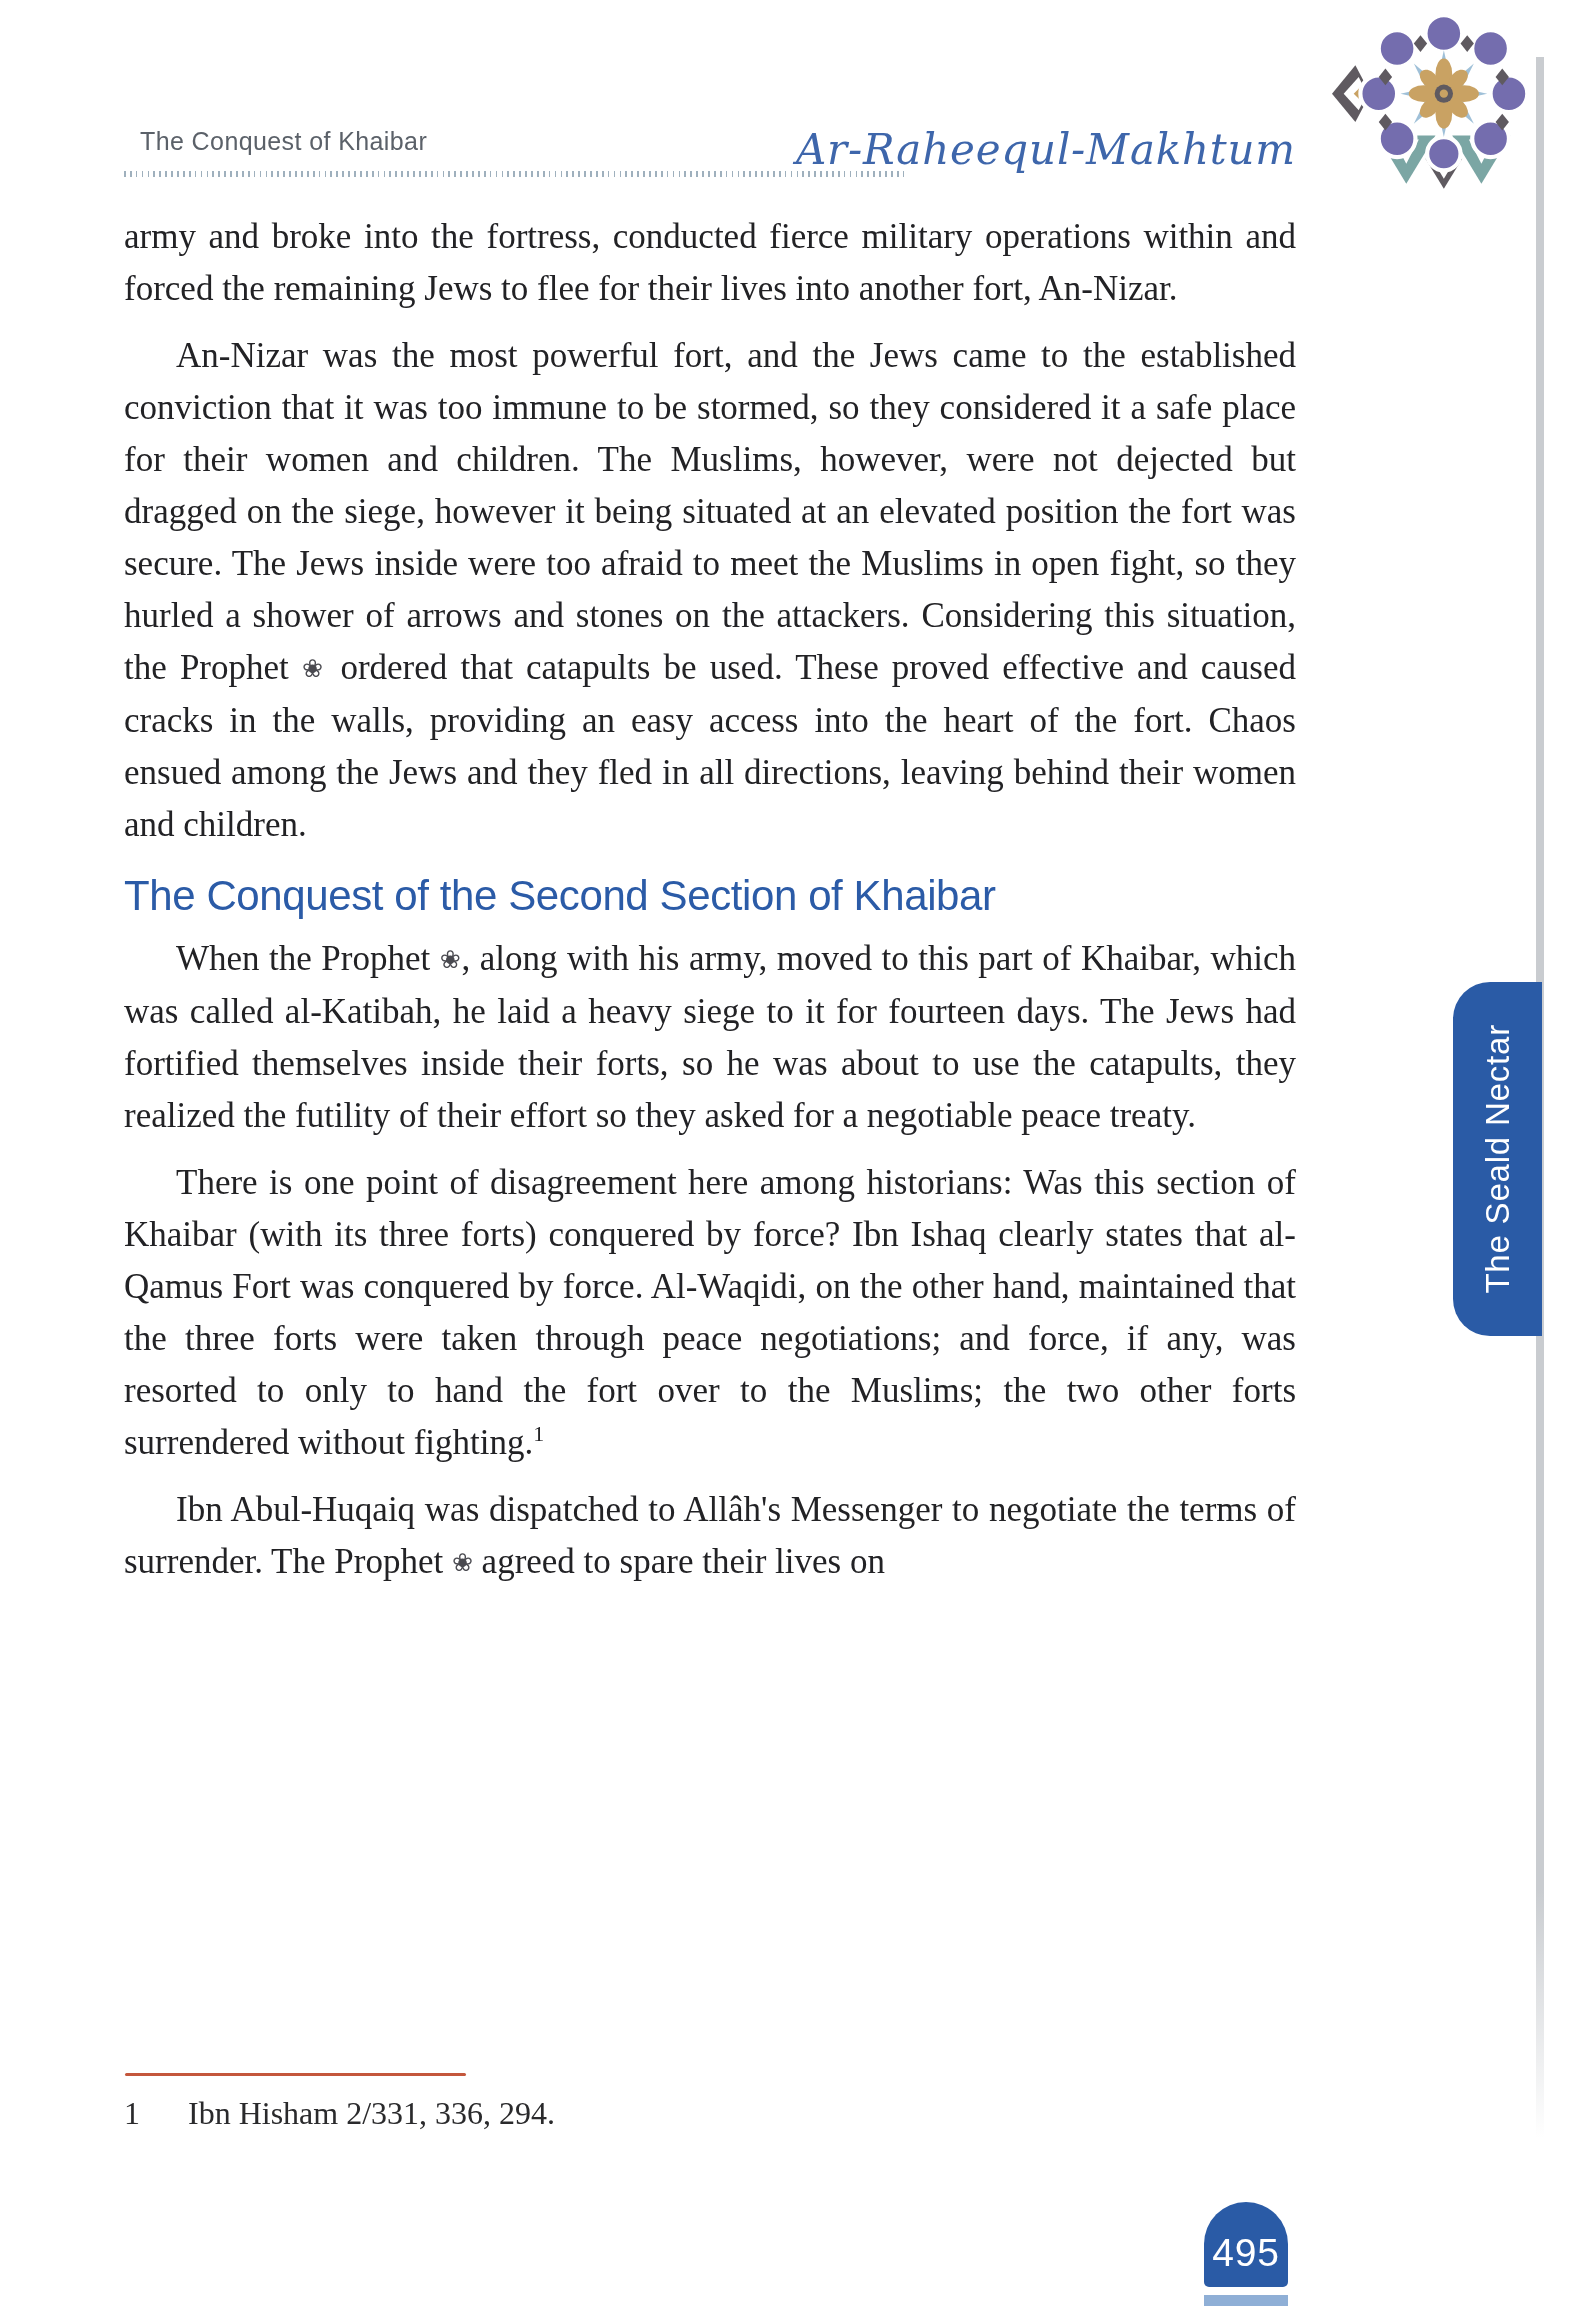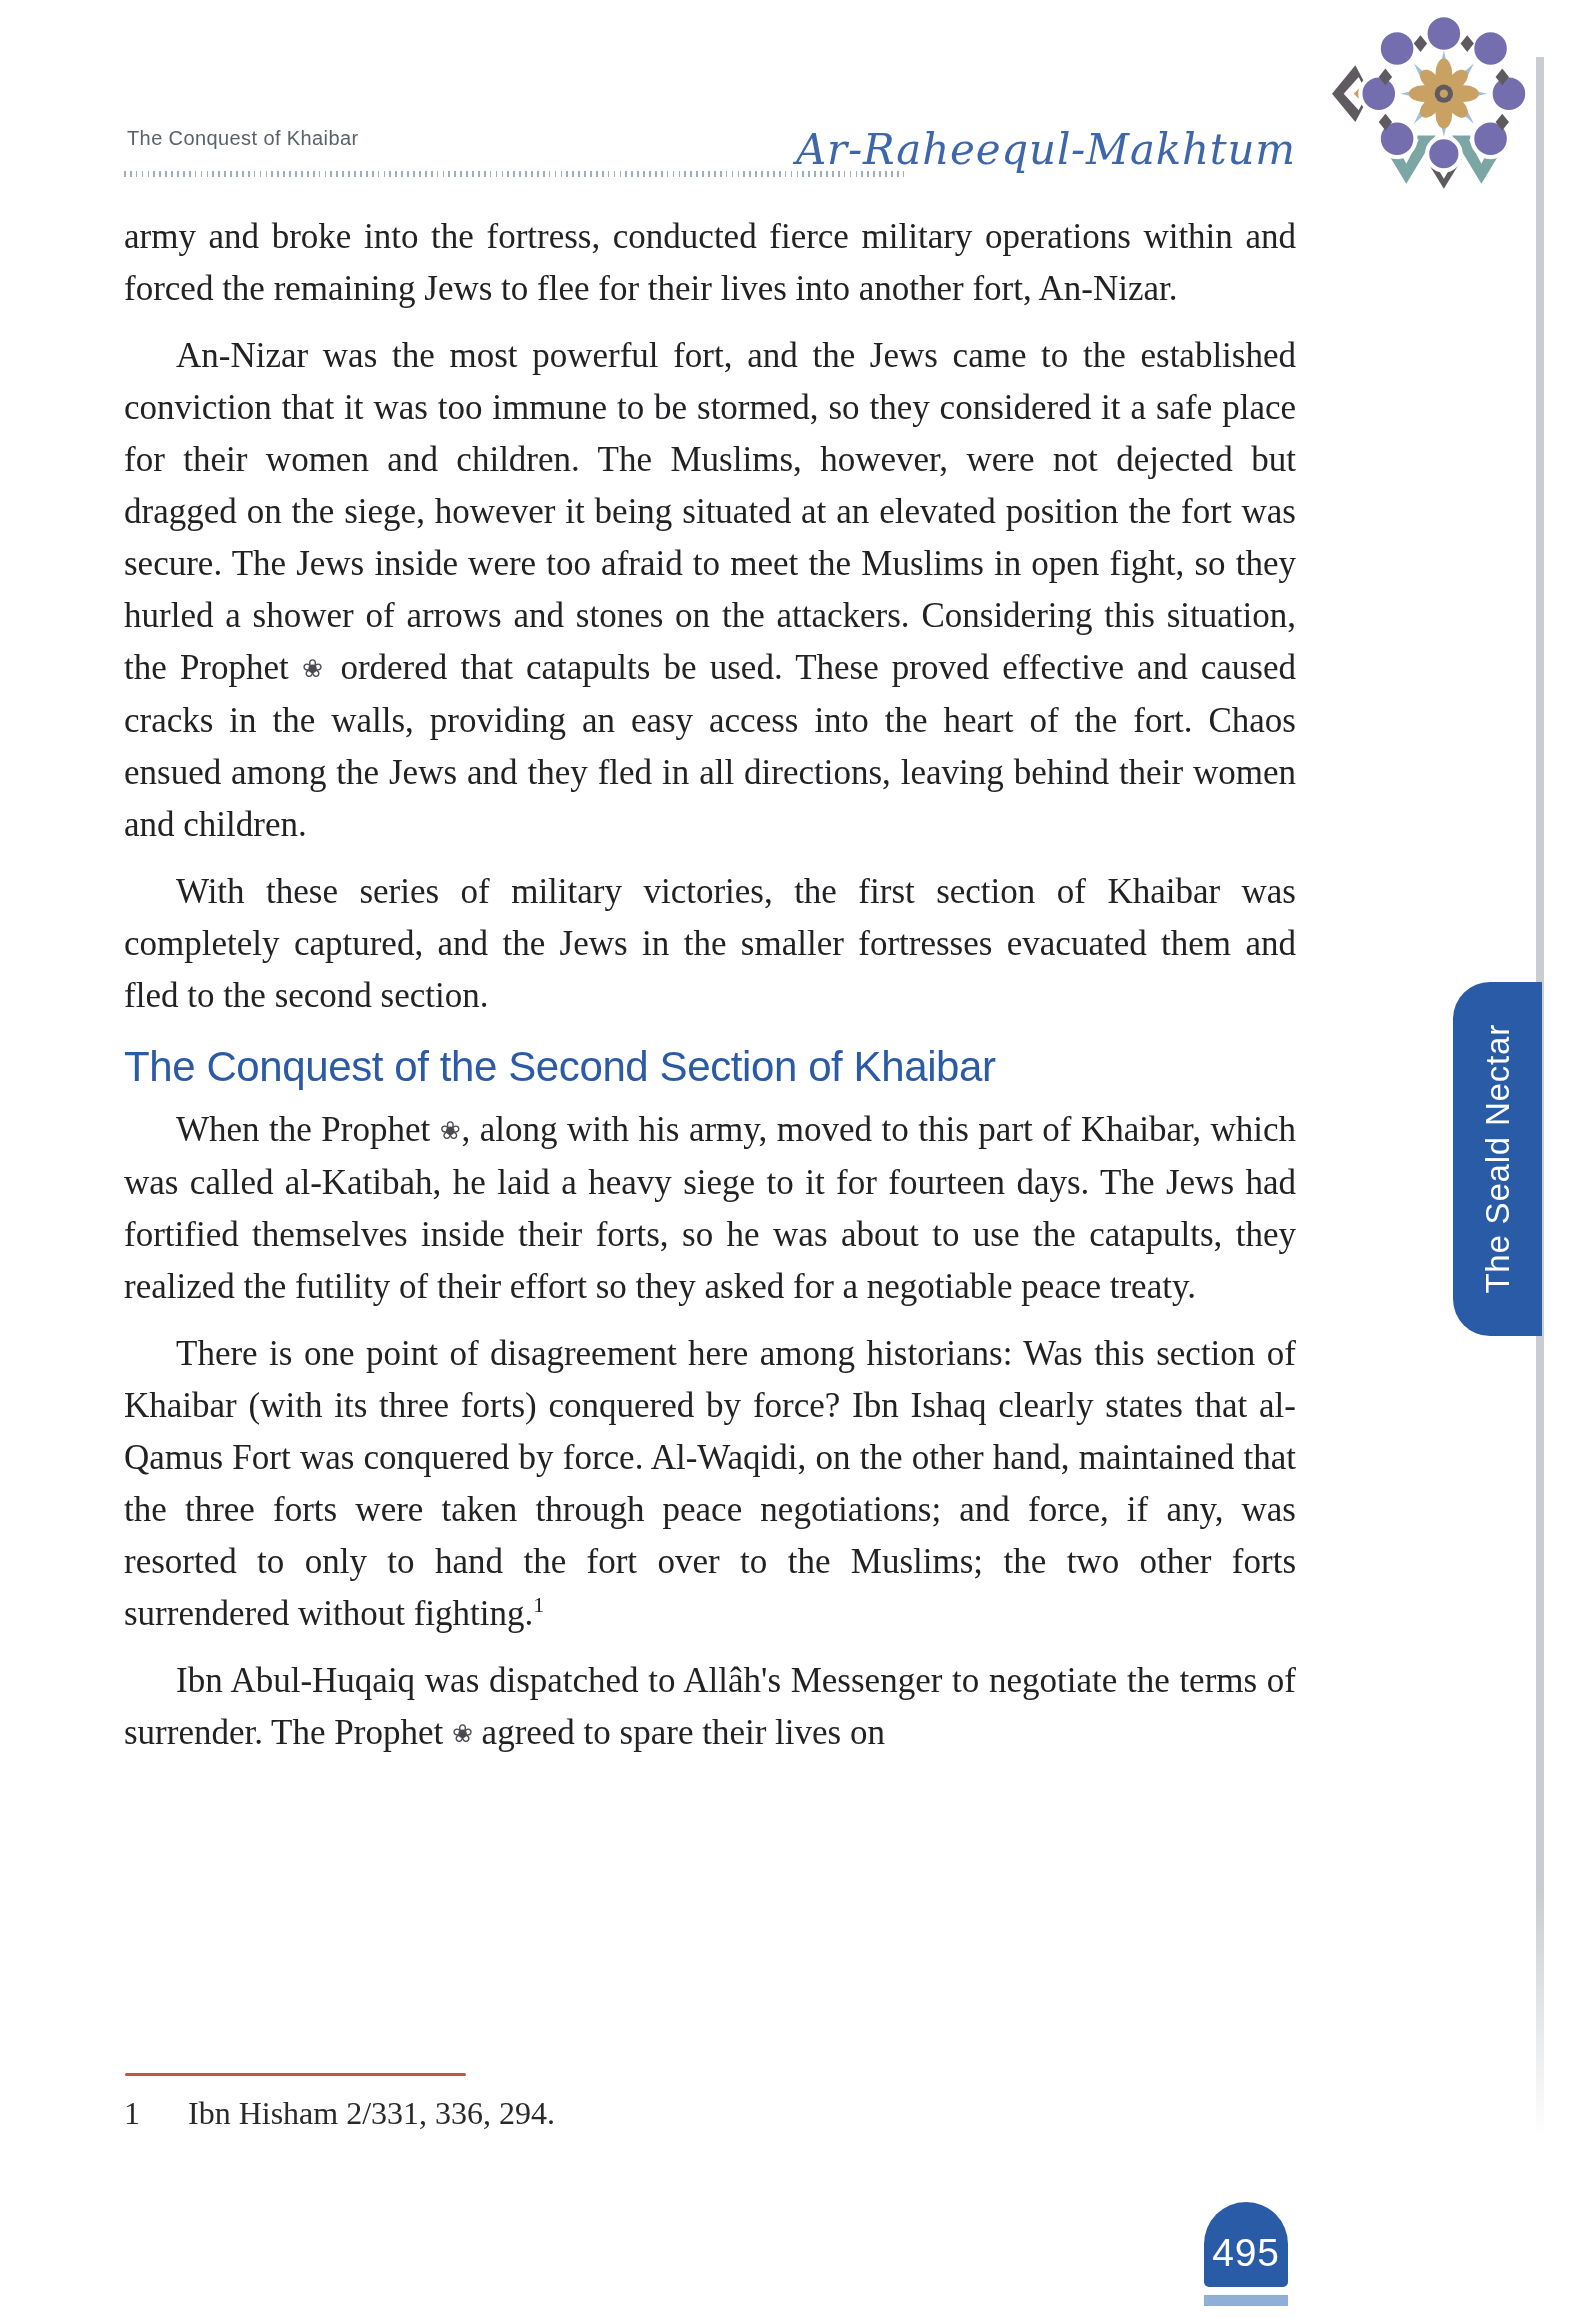--- a/index.html
+++ b/index.html
@@ -7,23 +7,23 @@
     position:relative;
     width:1574px;height:2319px;
     background:#ffffff;
     overflow:hidden;
     font-family:"Liberation Serif","DejaVu Serif",serif;
     color:#222225;
   }
 
   
   .running-title{
-    position:absolute;left:127px;top:127px;
+    position:absolute;left:140px;top:127px;
     font-family:"Liberation Sans","DejaVu Sans",sans-serif;
-    font-size:20px;color:#5b6169;letter-spacing:0.4px;
+    font-size:25px;color:#5b6169;letter-spacing:0.4px;
   }
   .head-rule{
     position:absolute;left:124px;top:171px;width:782px;height:5.9px;
     background:repeating-linear-gradient(90deg,#9fb0bd 0 1.7px,transparent 1.7px 5.9px);
   }
   .book-title{
     position:absolute;right:278px;top:125px;
     font-family:"DejaVu Serif","Liberation Serif",serif;
     font-style:italic;font-size:42px;color:#3e66ab;
     letter-spacing:0.8px;white-space:nowrap;
@@ -162,21 +162,20 @@
       <circle cx="140" cy="100" r="11" fill="#5f5a60"></circle>
       <circle cx="140" cy="100" r="5" fill="#c9a263"></circle>
     </g>
   </svg>
 
   <div class="edge-line"></div>
 
   <div class="body-flow">
       <p>army and broke into the fortress, conducted fierce military operations within and forced the remaining Jews to flee for their lives into another fort, An-Nizar.</p>
       <p class="indent">An-Nizar was the most powerful fort, and the Jews came to the established conviction that it was too immune to be stormed, so they considered it a safe place for their women and children. The Muslims, however, were not dejected but dragged on the siege, however it being situated at an elevated position the fort was secure. The Jews inside were too afraid to meet the Muslims in open fight, so they hurled a shower of arrows and stones on the attackers. Considering this situation, the Prophet <span class="pbuh">❀</span> ordered that catapults be used. These proved effective and caused cracks in the walls, providing an easy access into the heart of the fort. Chaos ensued among the Jews and they fled in all directions, leaving behind their women and children.</p>
-      <p class="indent">With these series of military victories, the first section of Khaibar was completely captured, and the Jews in the smaller fortresses evacuated them and fled to the second section.</p>
       <h2>The Conquest of the Second Section of Khaibar</h2>
       <p class="indent">When the Prophet <span class="pbuh">❀</span>, along with his army, moved to this part of Khaibar, which was called al-Katibah, he laid a heavy siege to it for fourteen days. The Jews had fortified themselves inside their forts, so he was about to use the catapults, they realized the futility of their effort so they asked for a negotiable peace treaty.</p>
       <p class="indent">There is one point of disagreement here among historians: Was this section of Khaibar (with its three forts) conquered by force? Ibn Ishaq clearly states that al-Qamus Fort was conquered by force. Al-Waqidi, on the other hand, maintained that the three forts were taken through peace negotiations; and force, if any, was resorted to only to hand the fort over to the Muslims; the two other forts surrendered without fighting.<sup>1</sup></p>
       <p class="indent">Ibn Abul-Huqaiq was dispatched to Allâh's Messenger to negotiate the terms of surrender. The Prophet <span class="pbuh">❀</span> agreed to spare their lives on</p>
     </div>
 
   <div class="footnote-rule"></div>
   <div class="footnote">
     <span class="fn-marker">1</span><span>Ibn Hisham 2/331, 336, 294.</span>
   </div>

